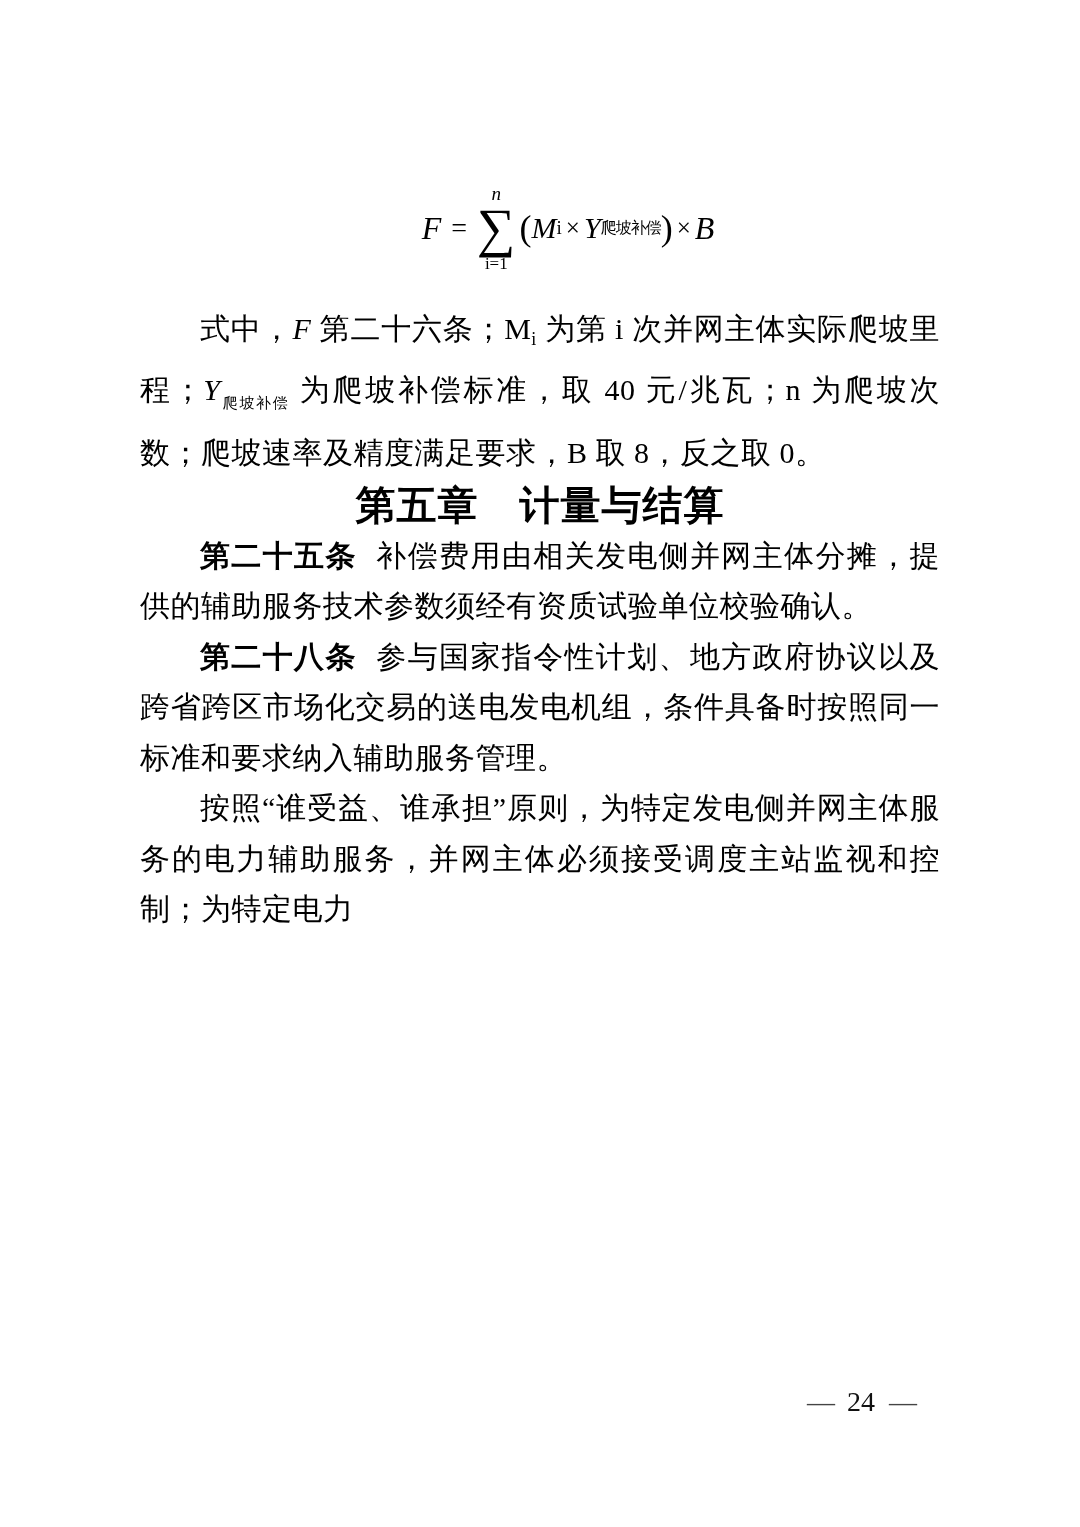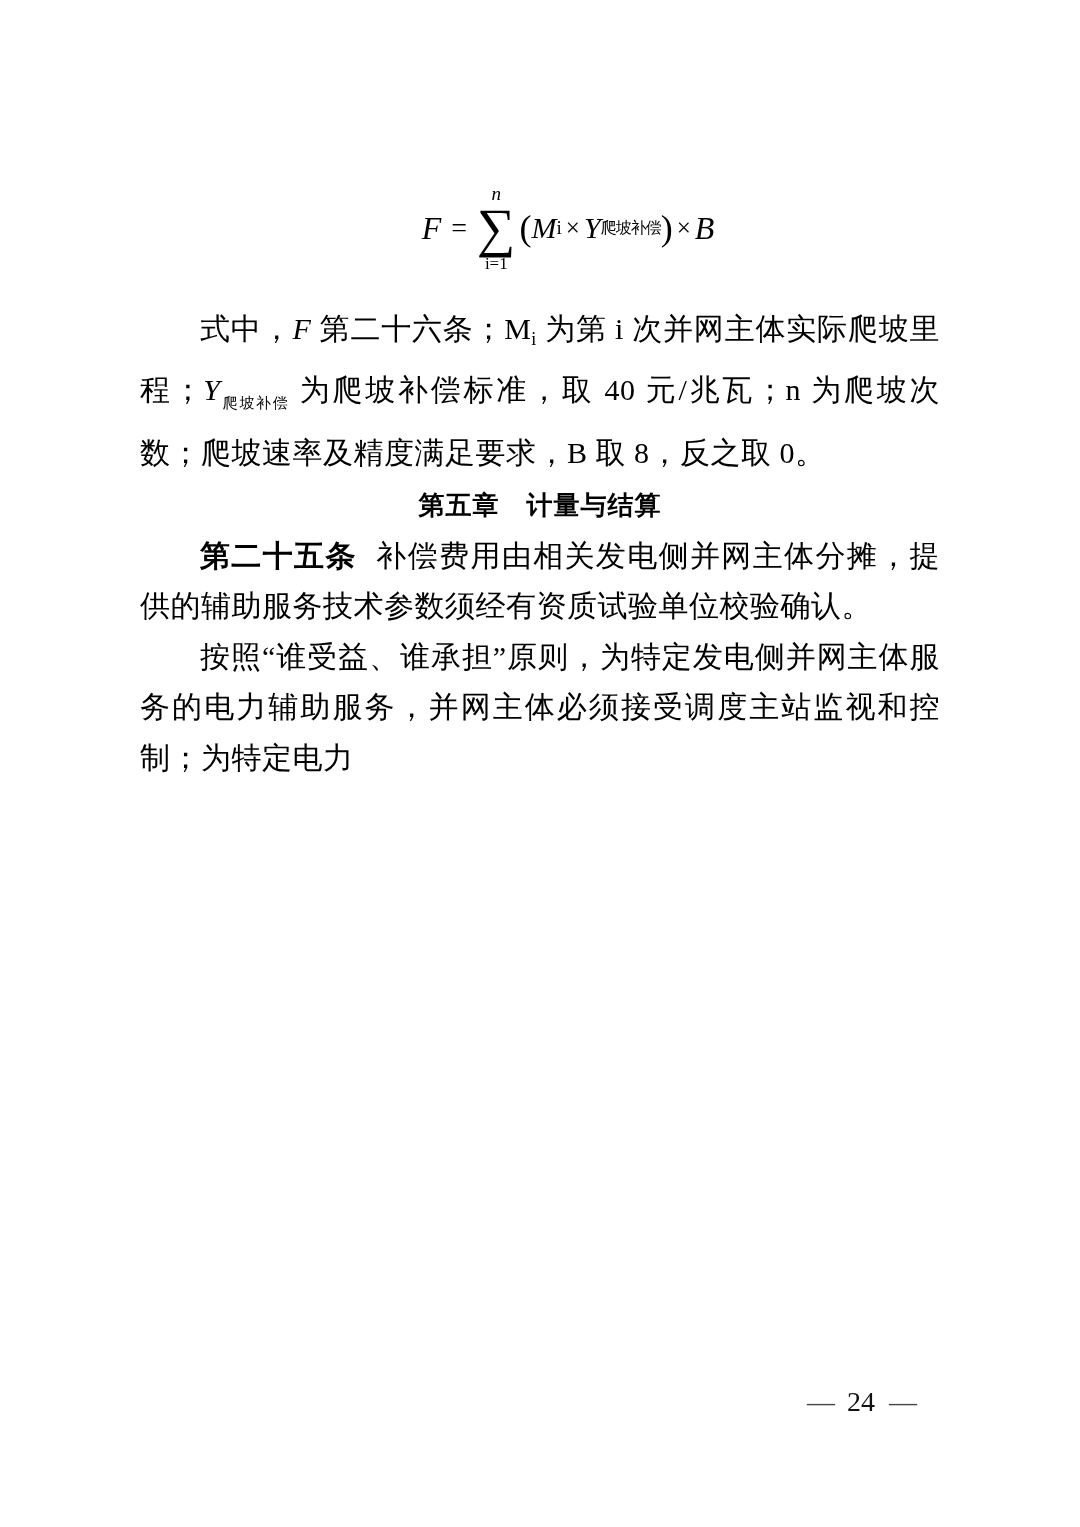--- a/index.html
+++ b/index.html
@@ -64,21 +64,21 @@
     margin-top: 12px;
   }
   .var-serif { font-style: italic; }
   .sub-small { font-size: 18px; vertical-align: -6px; }
   .sub-cjk   { font-size: 15px; vertical-align: -8px; letter-spacing: -0.5px; }
 
   .chapter-heading {
     margin: 0;
     text-align: center;
     text-indent: 0;
-    font-size: 26px;
+    font-size: 40px;
     font-weight: bold;
     line-height: 52px;
     font-family: "Liberation Sans", sans-serif;
     letter-spacing: 1px;
   }
 
   
   .page-footer {
     position: absolute;
     right: 165px;
@@ -118,20 +118,21 @@
   <div class="content">
 
     <p class="para indent"><span>式中，</span><span class="var-serif">F</span><span> 第二十六条；</span><span>M</span><span class="sub-small">i</span><span> 为第 i 次并网主体实际爬坡里程；</span><span class="var-serif">Y</span><span class="sub-cjk">爬坡补偿</span><span> 为爬坡补偿标准，取 40 元/兆瓦；n 为爬坡次数；爬坡速率及精度满足要求，B 取 8，反之取 0。</span></p>
 
     <p class="chapter-heading">第五章　计量与结算</p>
 
     <p class="para indent"><span class="art-num">第二十五条</span><span>补偿费用由相关发电侧并网主体分摊，提供的辅助服务技术参数须经有资质试验单位校验确认。</span></p>
 
 
 
+    <p class="para indent"><span class="art-num">第二十八条</span><span>参与国家指令性计划、地方政府协议以及跨省跨区市场化交易的送电发电机组，条件具备时按照同一标准和要求纳入辅助服务管理。</span></p>
 
 
     <p class="para indent">按照“谁受益、谁承担”原则，为特定发电侧并网主体服务的电力辅助服务，并网主体必须接受调度主站监视和控制；为特定电力</p>
 
   </div>
 
   <div class="page-footer">
     <span class="dash">—</span>
     <span>24</span>
     <span class="dash">—</span>

